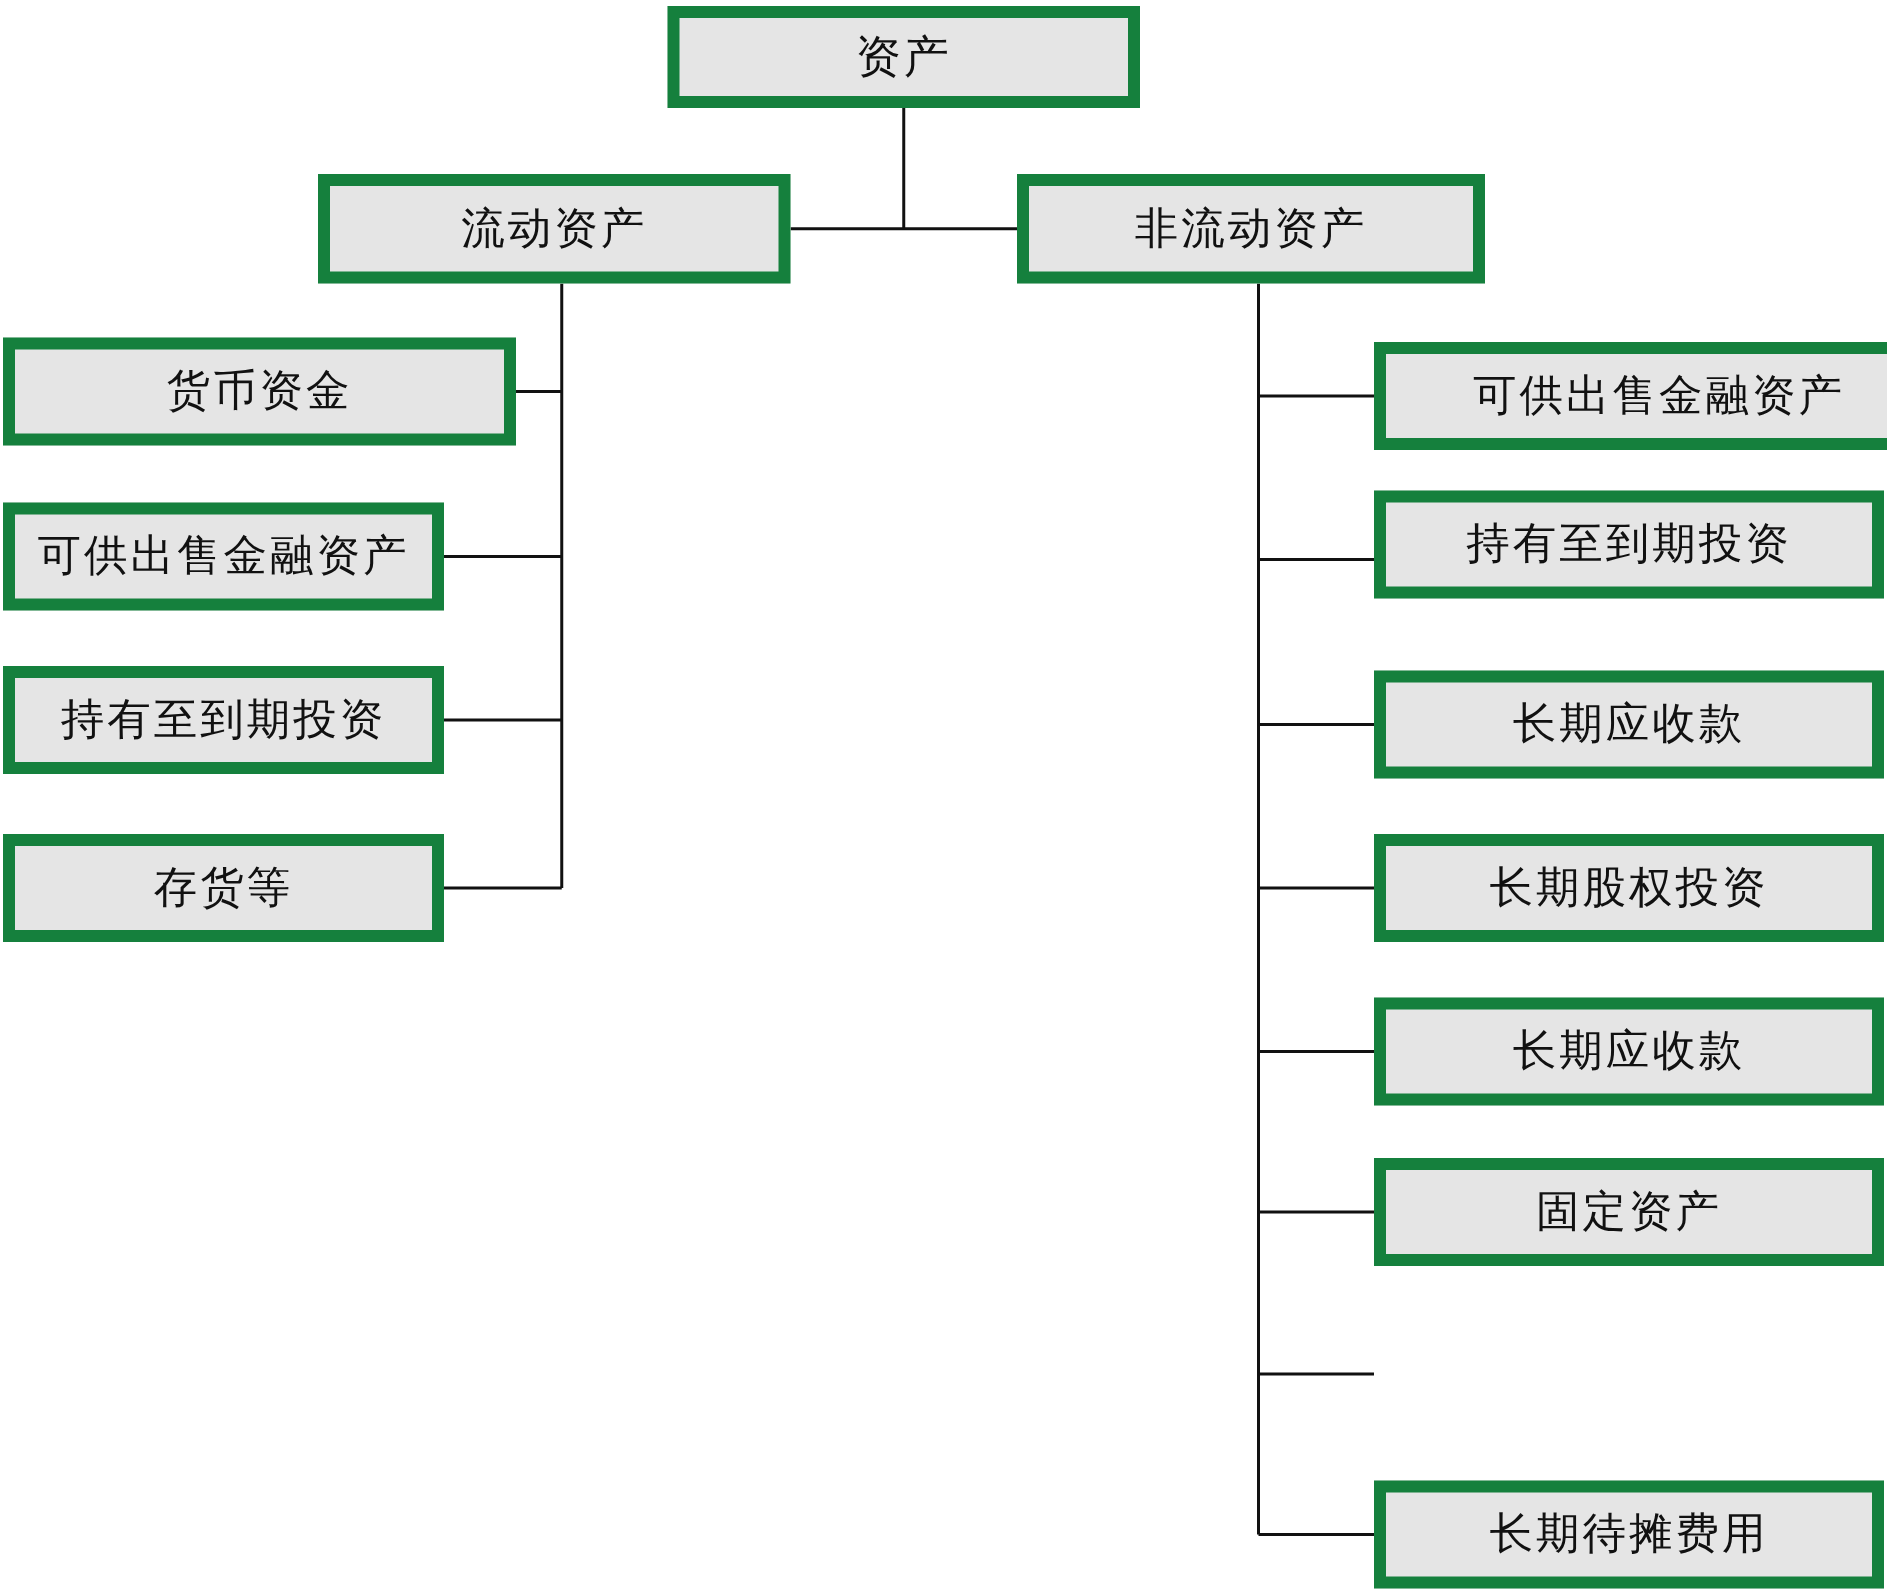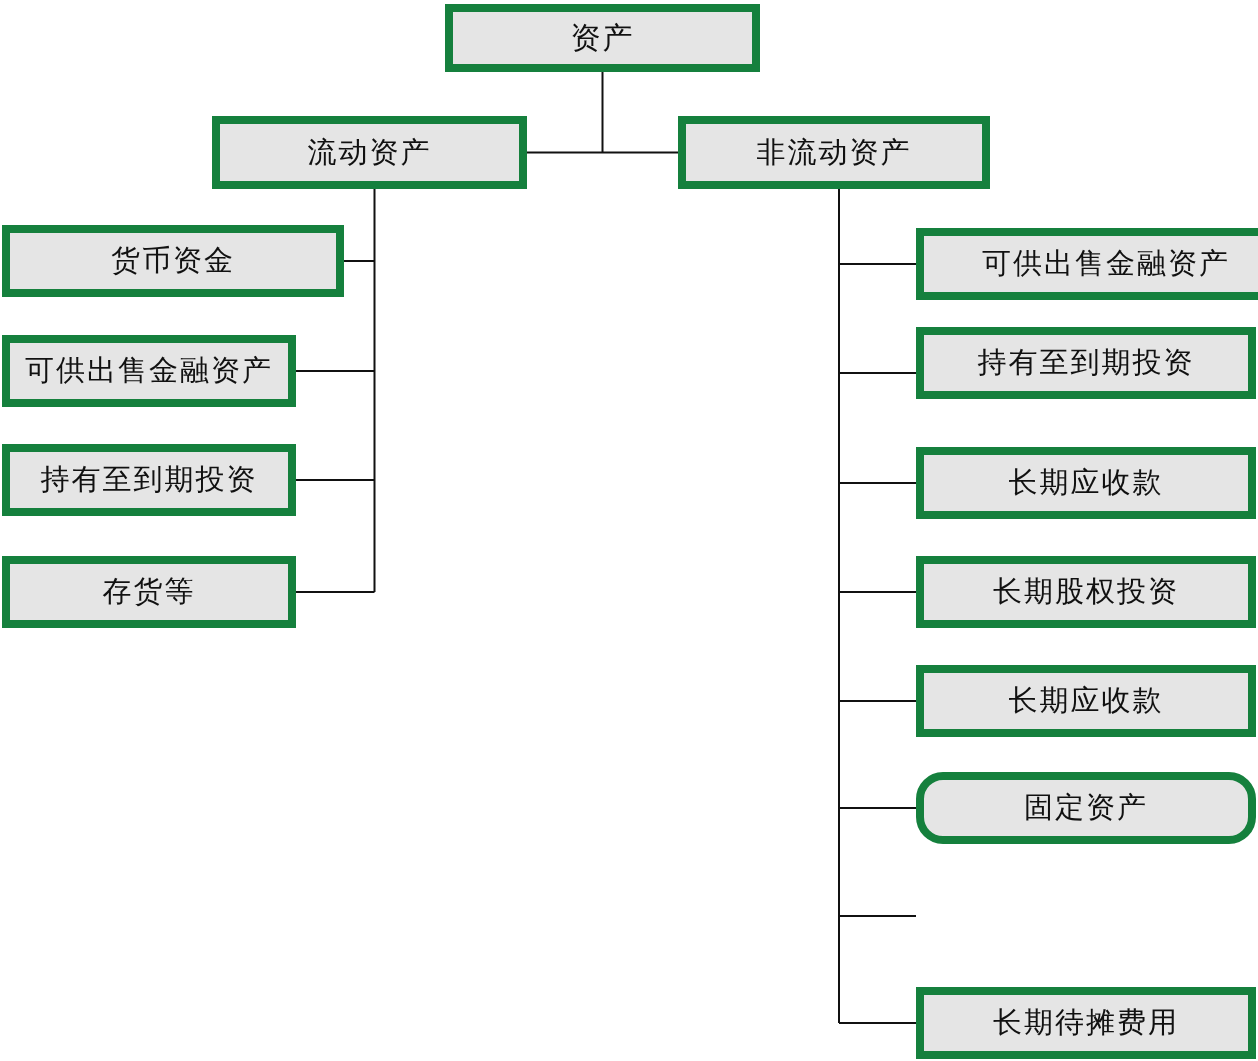--- a/index.html
+++ b/index.html
@@ -69,15 +69,15 @@
     <div class="node leaf" style="left: 2px; top: 225px; width: 342px; height: 72px;">货币资金</div>
     <div class="node leaf" style="left: 2px; top: 335px; width: 294px; height: 72px;">可供出售金融资产</div>
     <div class="node leaf" style="left: 2px; top: 444px; width: 294px; height: 72px;">持有至到期投资</div>
     <div class="node leaf" style="left: 2px; top: 556px; width: 294px; height: 72px;">存货等</div>
     <div class="node level2" style="left: 678px; top: 116px; width: 312px; height: 73px;">非流动资产</div>
     <div class="node leaf" style="left: 916px; top: 228px; width: 380px; height: 72px;">可供出售金融资产</div>
     <div class="node leaf" style="left: 916px; top: 327px; width: 340px; height: 72px;">持有至到期投资</div>
     <div class="node leaf" style="left: 916px; top: 447px; width: 340px; height: 72px;">长期应收款</div>
     <div class="node leaf" style="left: 916px; top: 556px; width: 340px; height: 72px;">长期股权投资</div>
     <div class="node leaf" style="left: 916px; top: 665px; width: 340px; height: 72px;">长期应收款</div>
-    <div class="node leaf" style="left: 916px; top: 772px; width: 340px; height: 72px; border-radius: 27px;">固定资产</div>
+    <div class="node leaf" style="left: 916px; top: 772px; width: 340px; height: 72px;">固定资产</div>
     <div class="node leaf" style="left: 916px; top: 987px; width: 340px; height: 72px;">长期待摊费用</div>
   </div>
 
 </body></html>

